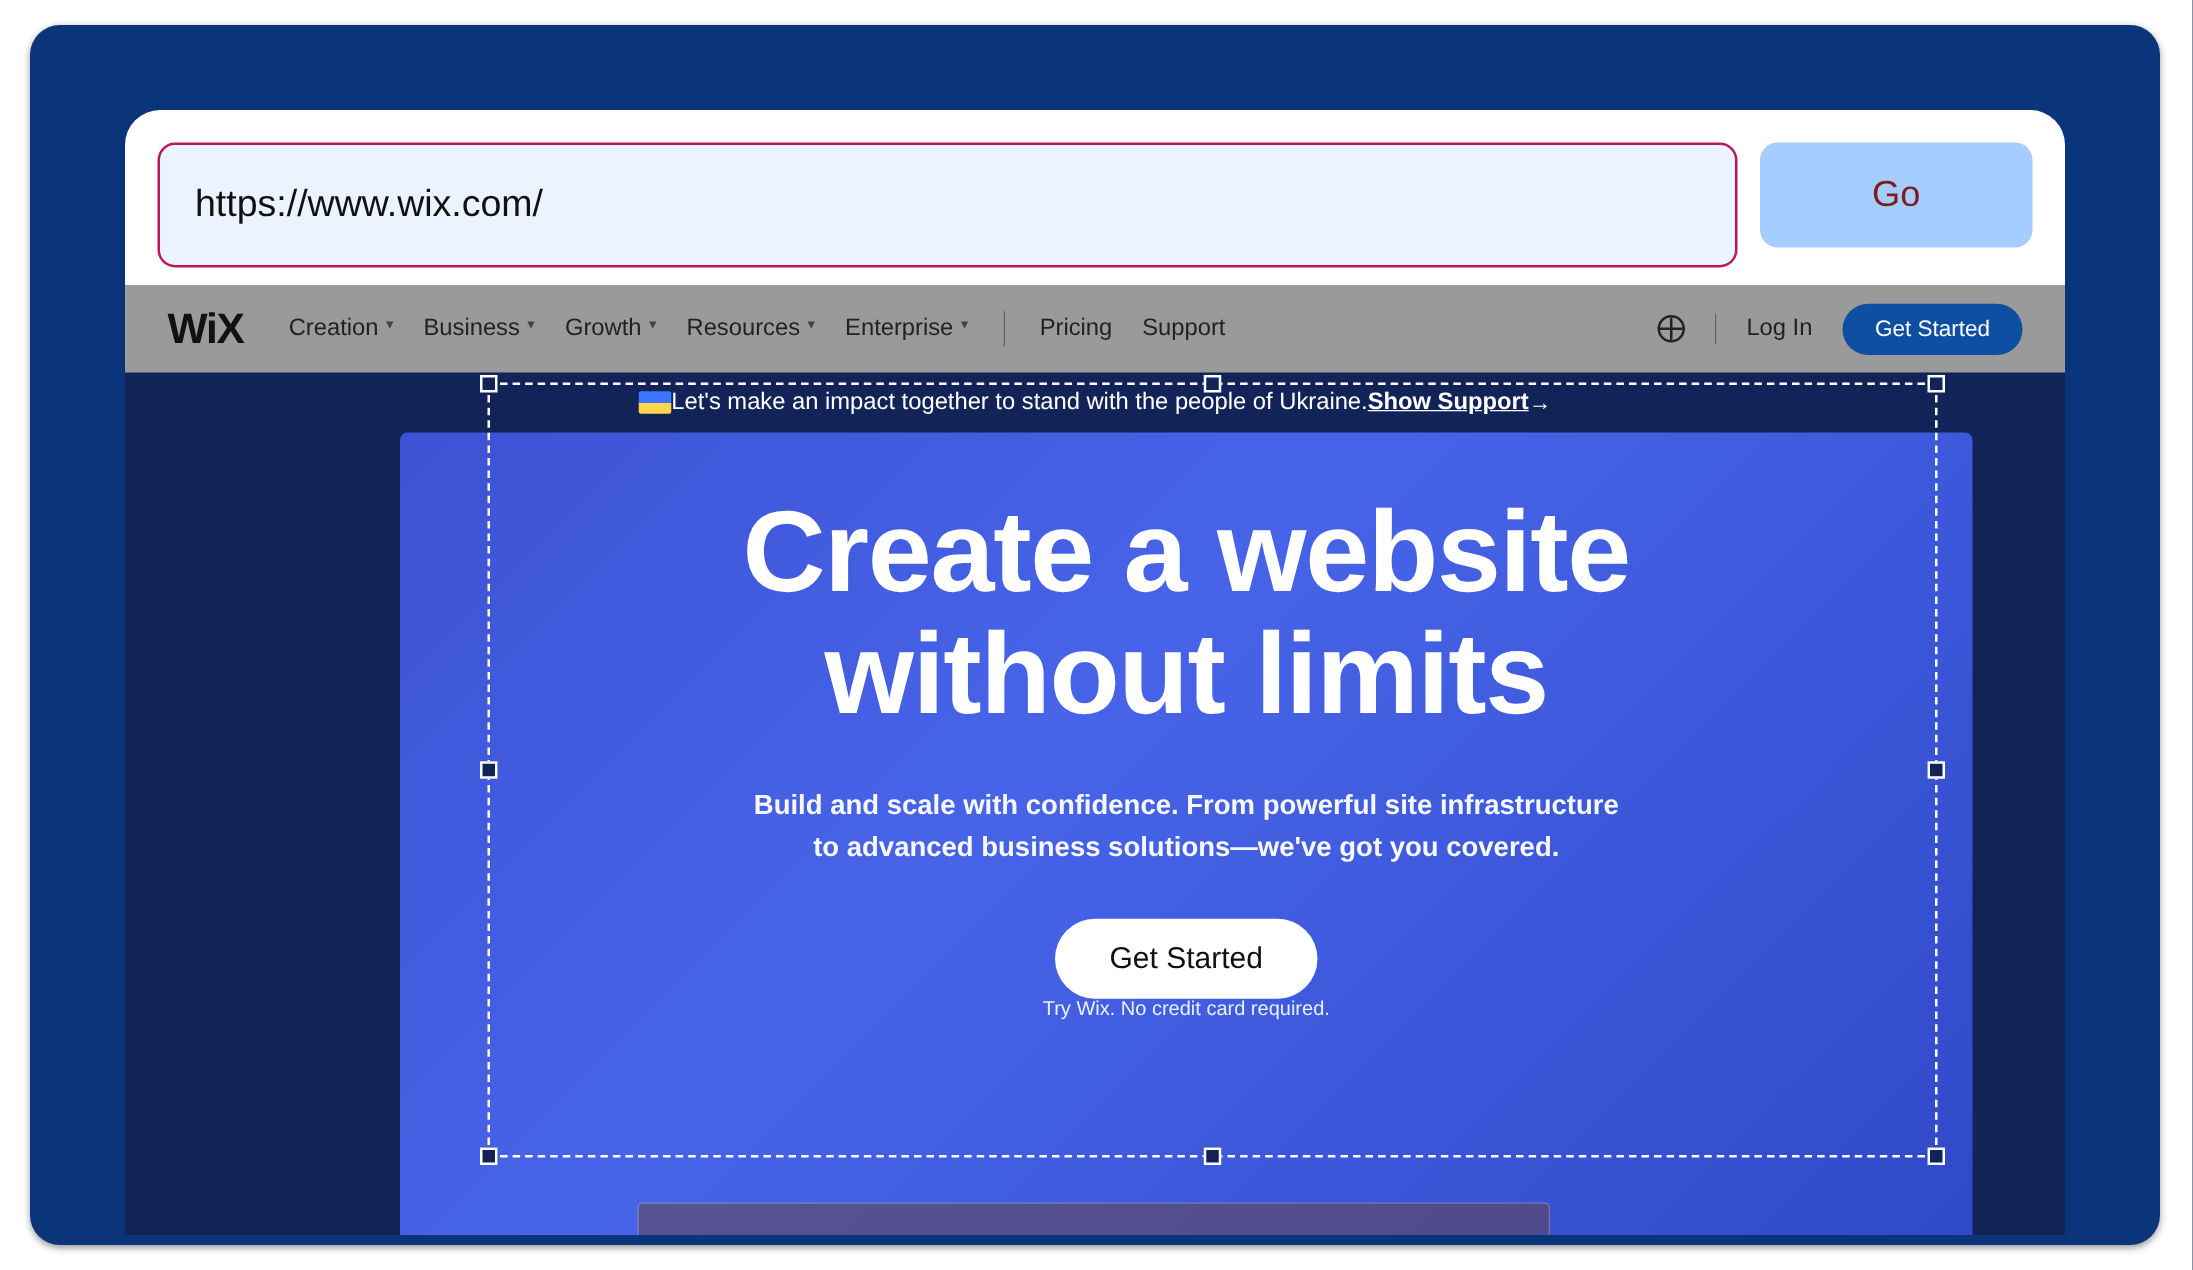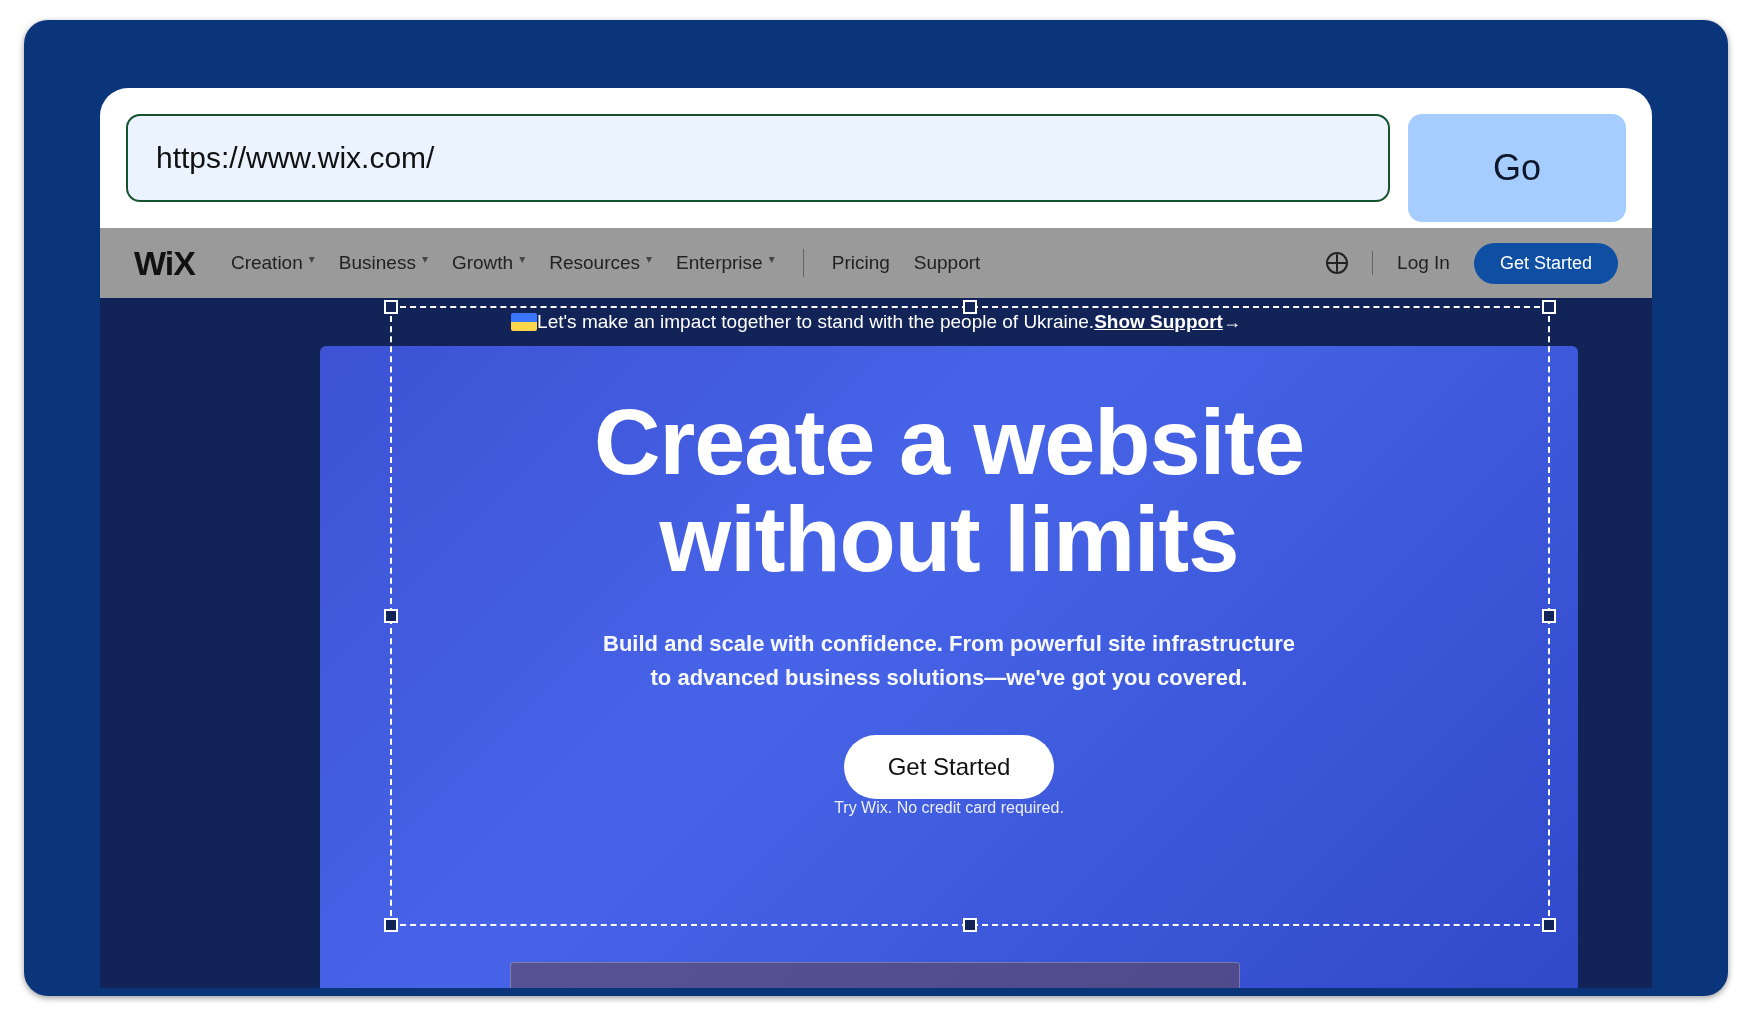--- a/index.html
+++ b/index.html
@@ -28,36 +28,36 @@
     overflow: hidden;
   }
   .url-row {
     display: flex;
     gap: 18px;
     padding: 26px 26px 0 26px;
     align-items: stretch;
   }
   .url-input {
     flex: 1;
-    height: 88px;
-    border: 2px solid #14532d;
+    height: 100px;
+    border: 2px solid #be185d;
     background: #eaf3ff;
     border-radius: 14px;
     font-size: 30px;
     color: #111;
     padding: 0 28px;
     outline: none;
   }
   .go-btn {
     width: 218px;
-    height: 108px;
+    height: 84px;
     border: none;
     background: #a5cdff;
-    color: #0f172a;
-    font-size: 36px;
+    color: #7f1d1d;
+    font-size: 29px;
     font-weight: 500;
     border-radius: 14px;
     cursor: pointer;
   }
 
   .site-viewport {
     position: absolute;
     top: 140px; left: 0; right: 0; bottom: 0;
     background: #122457;
     overflow: hidden;

